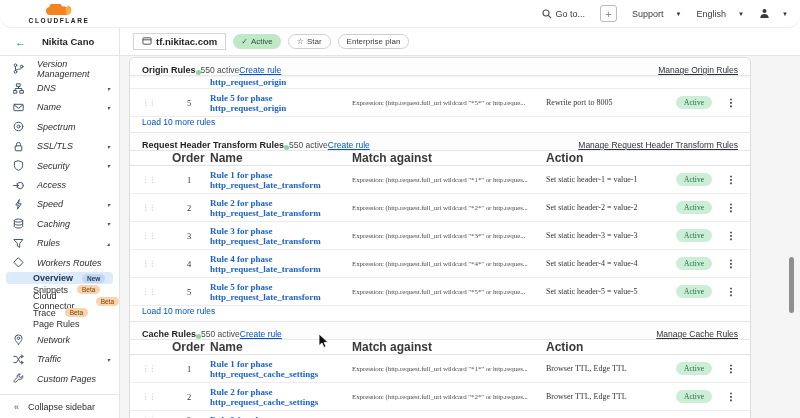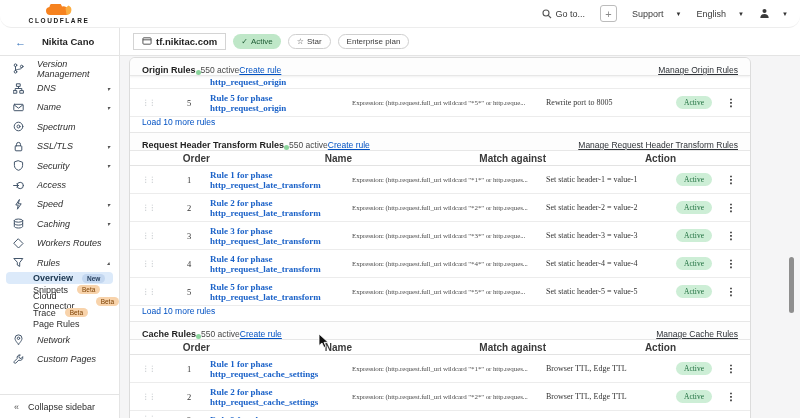--- a/index.html
+++ b/index.html
@@ -57,21 +57,21 @@
     border-bottom:1px solid #e7e7e7; background:#fdfdfd; }
   .sec-head.sticky { box-shadow:0 1px 2px rgba(0,0,0,.06); position:relative; z-index:2; }
   .sec-title { font-size:9px; font-weight:bold; color:#1f1f1f; }
   .dot { width:5px; height:5px; border-radius:50%; background:#8bd49c; }
   .count { font-size:8.5px; color:#4a4a4a; }
   .create { font-size:8.5px; color:#0051c3; text-decoration:underline; cursor:pointer; }
   .manage { margin-left:auto; font-size:8.5px; color:#2f3338; text-decoration:underline; cursor:pointer; }
 
   .cols, .rrow { display:grid; grid-template-columns:26px 42px 142px 1fr 130px 48px 14px;
     padding:0 12px; align-items:center; }
-  .cols { height:15px; border-bottom:1px solid #e3e3e3; font-size:10px; font-weight:bold; color:#3a3a3a;text-align:right; }
+  .cols { height:15px; border-bottom:1px solid #e3e3e3; font-size:12px; font-weight:bold; color:#3a3a3a; }
   .cols .c-order { padding-left:4px; }
   .rrow { height:28px; border-bottom:1px solid #ececec; font-size:8.5px; color:#4a4a4a;font-family:Liberation Serif, serif; }
   .handle { color:#aab0b6; font-size:7.5px; line-height:1; letter-spacing:-1px; cursor:grab; }
   .ord { color:#333; text-align:center; font-size:8.5px; }
   .nm a { display:block; font-size:9px; font-weight:bold; color:#1b62c8; line-height:10px;
     text-decoration:none; cursor:pointer; white-space:nowrap; }
   .match { white-space:nowrap; overflow:hidden; text-overflow:ellipsis; font-size:7px;
     letter-spacing:-0.1px; color:#4f4f4f; padding-right:8px; }
   .act { font-size:8px; color:#333; white-space:nowrap; overflow:hidden; }
   .pill-status { background:#cdeed6; color:#1d6e3d; font-size:7.5px; padding:2px 8px;
@@ -237,33 +237,33 @@
             <ellipse cx="5.5" cy="2.6" rx="4.2" ry="1.6"></ellipse>
             <path d="M1.3 2.6 V8.4 C1.3 9.3 3.2 10 5.5 10 C7.8 10 9.7 9.3 9.7 8.4 V2.6 M1.3 5.5 C1.3 6.4 3.2 7.1 5.5 7.1 C7.8 7.1 9.7 6.4 9.7 5.5"></path>
           </svg>
         </span>
         <span class="lbl">Caching</span>
         <span class="chev">▾</span>
       </div>
       <div class="side-item">
         <span class="icon">
           <svg width="11" height="11" viewBox="0 0 11 11" fill="none" stroke="#44566b" stroke-width="1" stroke-linejoin="round" stroke-linecap="round">
-            <path d="M5.5 1 L10 5.5 L5.5 10 L1 5.5 Z"></path>
-          </svg>
-        </span>
-        <span class="lbl">Workers Routes</span>
-      </div>
-      <div class="side-item">
-        <span class="icon">
-          <svg width="11" height="11" viewBox="0 0 11 11" fill="none" stroke="#44566b" stroke-width="1" stroke-linejoin="round" stroke-linecap="round">
             <path d="M1.2 1.5 H9.8 L6.7 5.6 V9.4 L4.3 8 V5.6 Z"></path>
           </svg>
         </span>
         <span class="lbl">Rules</span>
         <span class="chev">▴</span>
+      </div>
+      <div class="side-item">
+        <span class="icon">
+          <svg width="11" height="11" viewBox="0 0 11 11" fill="none" stroke="#44566b" stroke-width="1" stroke-linejoin="round" stroke-linecap="round">
+            <path d="M5.5 1 L10 5.5 L5.5 10 L1 5.5 Z"></path>
+          </svg>
+        </span>
+        <span class="lbl">Workers Routes</span>
       </div>
       <div class="side-sub sel">
         <span class="lbl">Overview</span>
         <span class="badge-new">New</span>
       </div>
       <div class="side-sub">
         <span class="lbl">Snippets</span>
         <span class="badge-beta">Beta</span>
       </div>
       <div class="side-sub">
@@ -278,20 +278,29 @@
         <span class="lbl">Page Rules</span>
       </div>
       <div class="side-item">
         <span class="icon">
           <svg width="11" height="11" viewBox="0 0 11 11" fill="none" stroke="#44566b" stroke-width="1" stroke-linejoin="round" stroke-linecap="round">
             <path d="M5.5 10.2 C5.5 10.2 2 6.9 2 4.4 A3.5 3.5 0 0 1 9 4.4 C9 6.9 5.5 10.2 5.5 10.2 Z"></path>
             <circle cx="5.5" cy="4.3" r="1.2"></circle>
           </svg>
         </span>
         <span class="lbl">Network</span>
+      </div>
+      <div class="side-item">
+        <span class="icon">
+          <svg width="11" height="11" viewBox="0 0 11 11" fill="none" stroke="#44566b" stroke-width="1" stroke-linejoin="round" stroke-linecap="round">
+            <path d="M0.8 8.6 H3.4 L7.4 2.4 H10 M8.3 1 L10.2 2.4 L8.3 3.8 M0.8 2.4 H3.4 L7.4 8.6 H10 M8.3 7.2 L10.2 8.6 L8.3 10"></path>
+          </svg>
+        </span>
+        <span class="lbl">Traffic</span>
+        <span class="chev">▾</span>
       </div>
       <div class="side-item">
         <span class="icon">
           <svg width="11" height="11" viewBox="0 0 11 11" fill="none" stroke="#44566b" stroke-width="1" stroke-linejoin="round" stroke-linecap="round">
             <path d="M9.8 3 A2.8 2.8 0 0 1 5.8 6.1 L2.8 9.1 A1.15 1.15 0 0 1 1.2 7.5 L4.2 4.5 A2.8 2.8 0 0 1 7.3 0.9 L5.9 2.6 L6.4 4 L7.8 4.5 Z"></path>
           </svg>
         </span>
         <span class="lbl">Custom Pages</span>
       </div>
       <div class="collapse">

